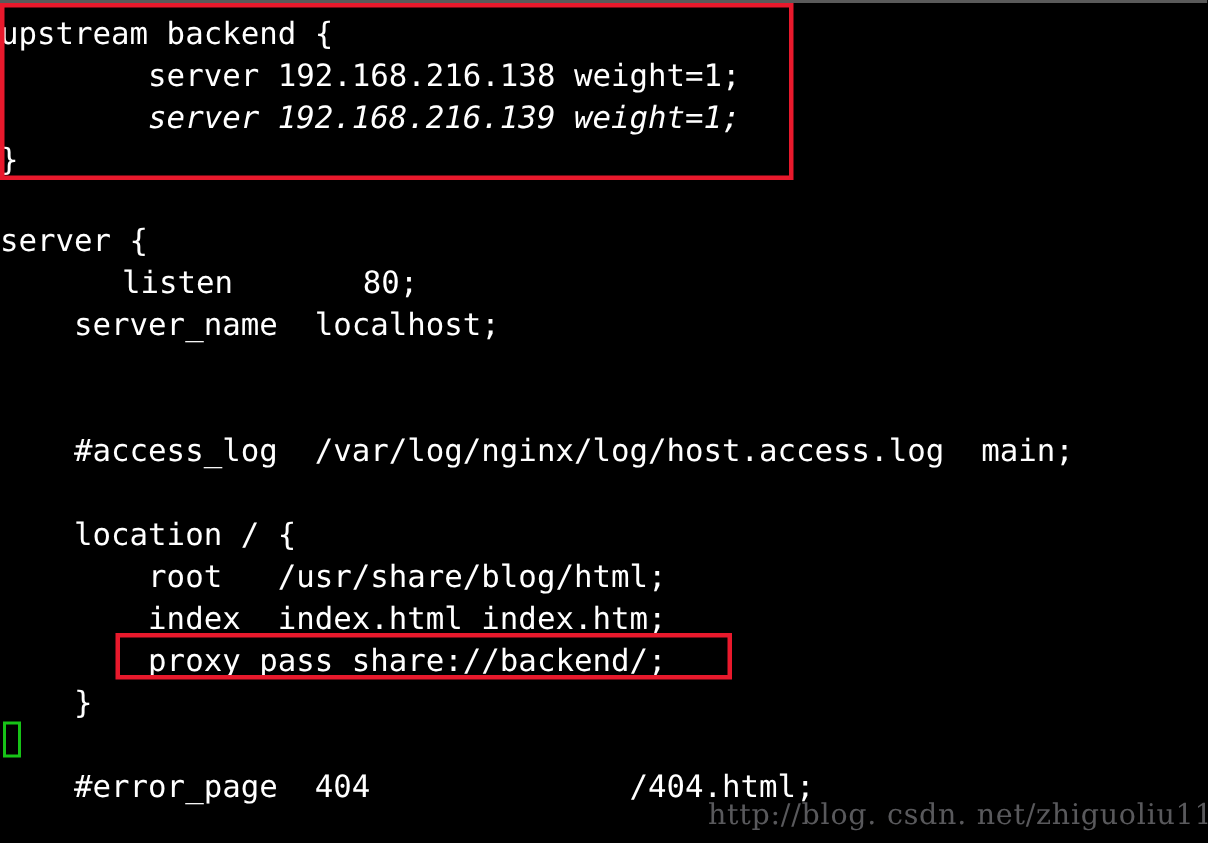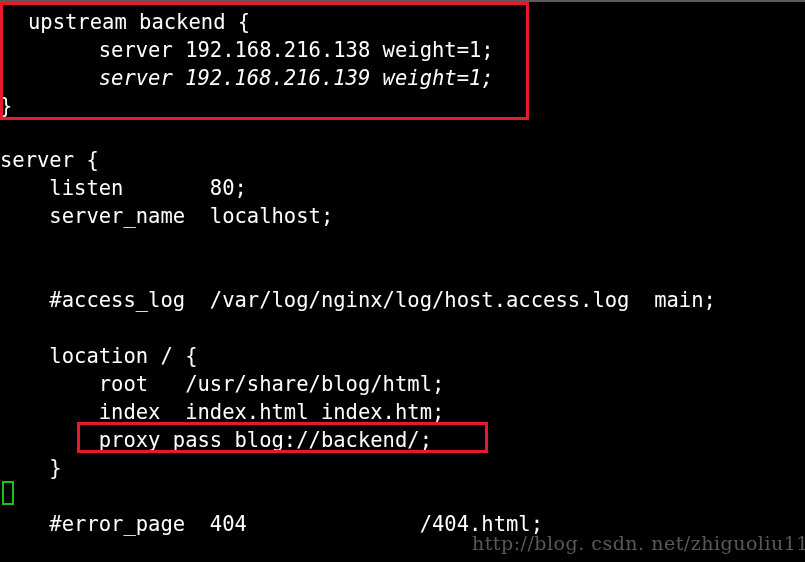--- a/index.html
+++ b/index.html
@@ -89,32 +89,32 @@
 </style>
 </head>
 <body>
 
 <div id="screen">
 
   <div id="top-edge"></div>
 
   <div id="terminal">
 
-  <div class="line" style="top: 8px; padding-left: 28px;">upstream backend {</div>
+  <div class="line" style="top: 8px;">upstream backend {</div>
       <div class="line" style="top: 36px;">        server 192.168.216.138 weight=1;</div>
       <div class="line" style="top: 64px; font-style: italic;">        server 192.168.216.139 weight=1;</div>
       <div class="line" style="top: 92px;">}</div>
       <div class="line" style="top: 146px;">server {</div>
-      <div class="line" style="top: 174px;">    listen       80;</div>
+      <div class="line" style="top: 174px; padding-left: 32px;">    listen       80;</div>
       <div class="line" style="top: 202px; text-align: right;">    server_name  localhost;</div>
       <div class="line" style="top: 286px;">    #access_log  /var/log/nginx/log/host.access.log  main;</div>
       <div class="line" style="top: 342px;">    location / {</div>
       <div class="line" style="top: 370px;">        root   /usr/share/blog/html;</div>
       <div class="line" style="top: 398px; text-align: center;">        index  index.html index.htm;</div>
-      <div class="line" style="top: 426px;">        proxy_pass blog://backend/;</div>
+      <div class="line" style="top: 426px;">        proxy_pass share://backend/;</div>
       <div class="line" style="top: 454px;">    }</div>
       <div class="line" style="top: 510px;">    #error_page  404              /404.html;</div>
     </div>
 
   <div class="annot-box" id="box-upstream"></div>
 
   <div class="annot-box" id="box-proxy"></div>
 
   <div id="cursor"></div>
 

